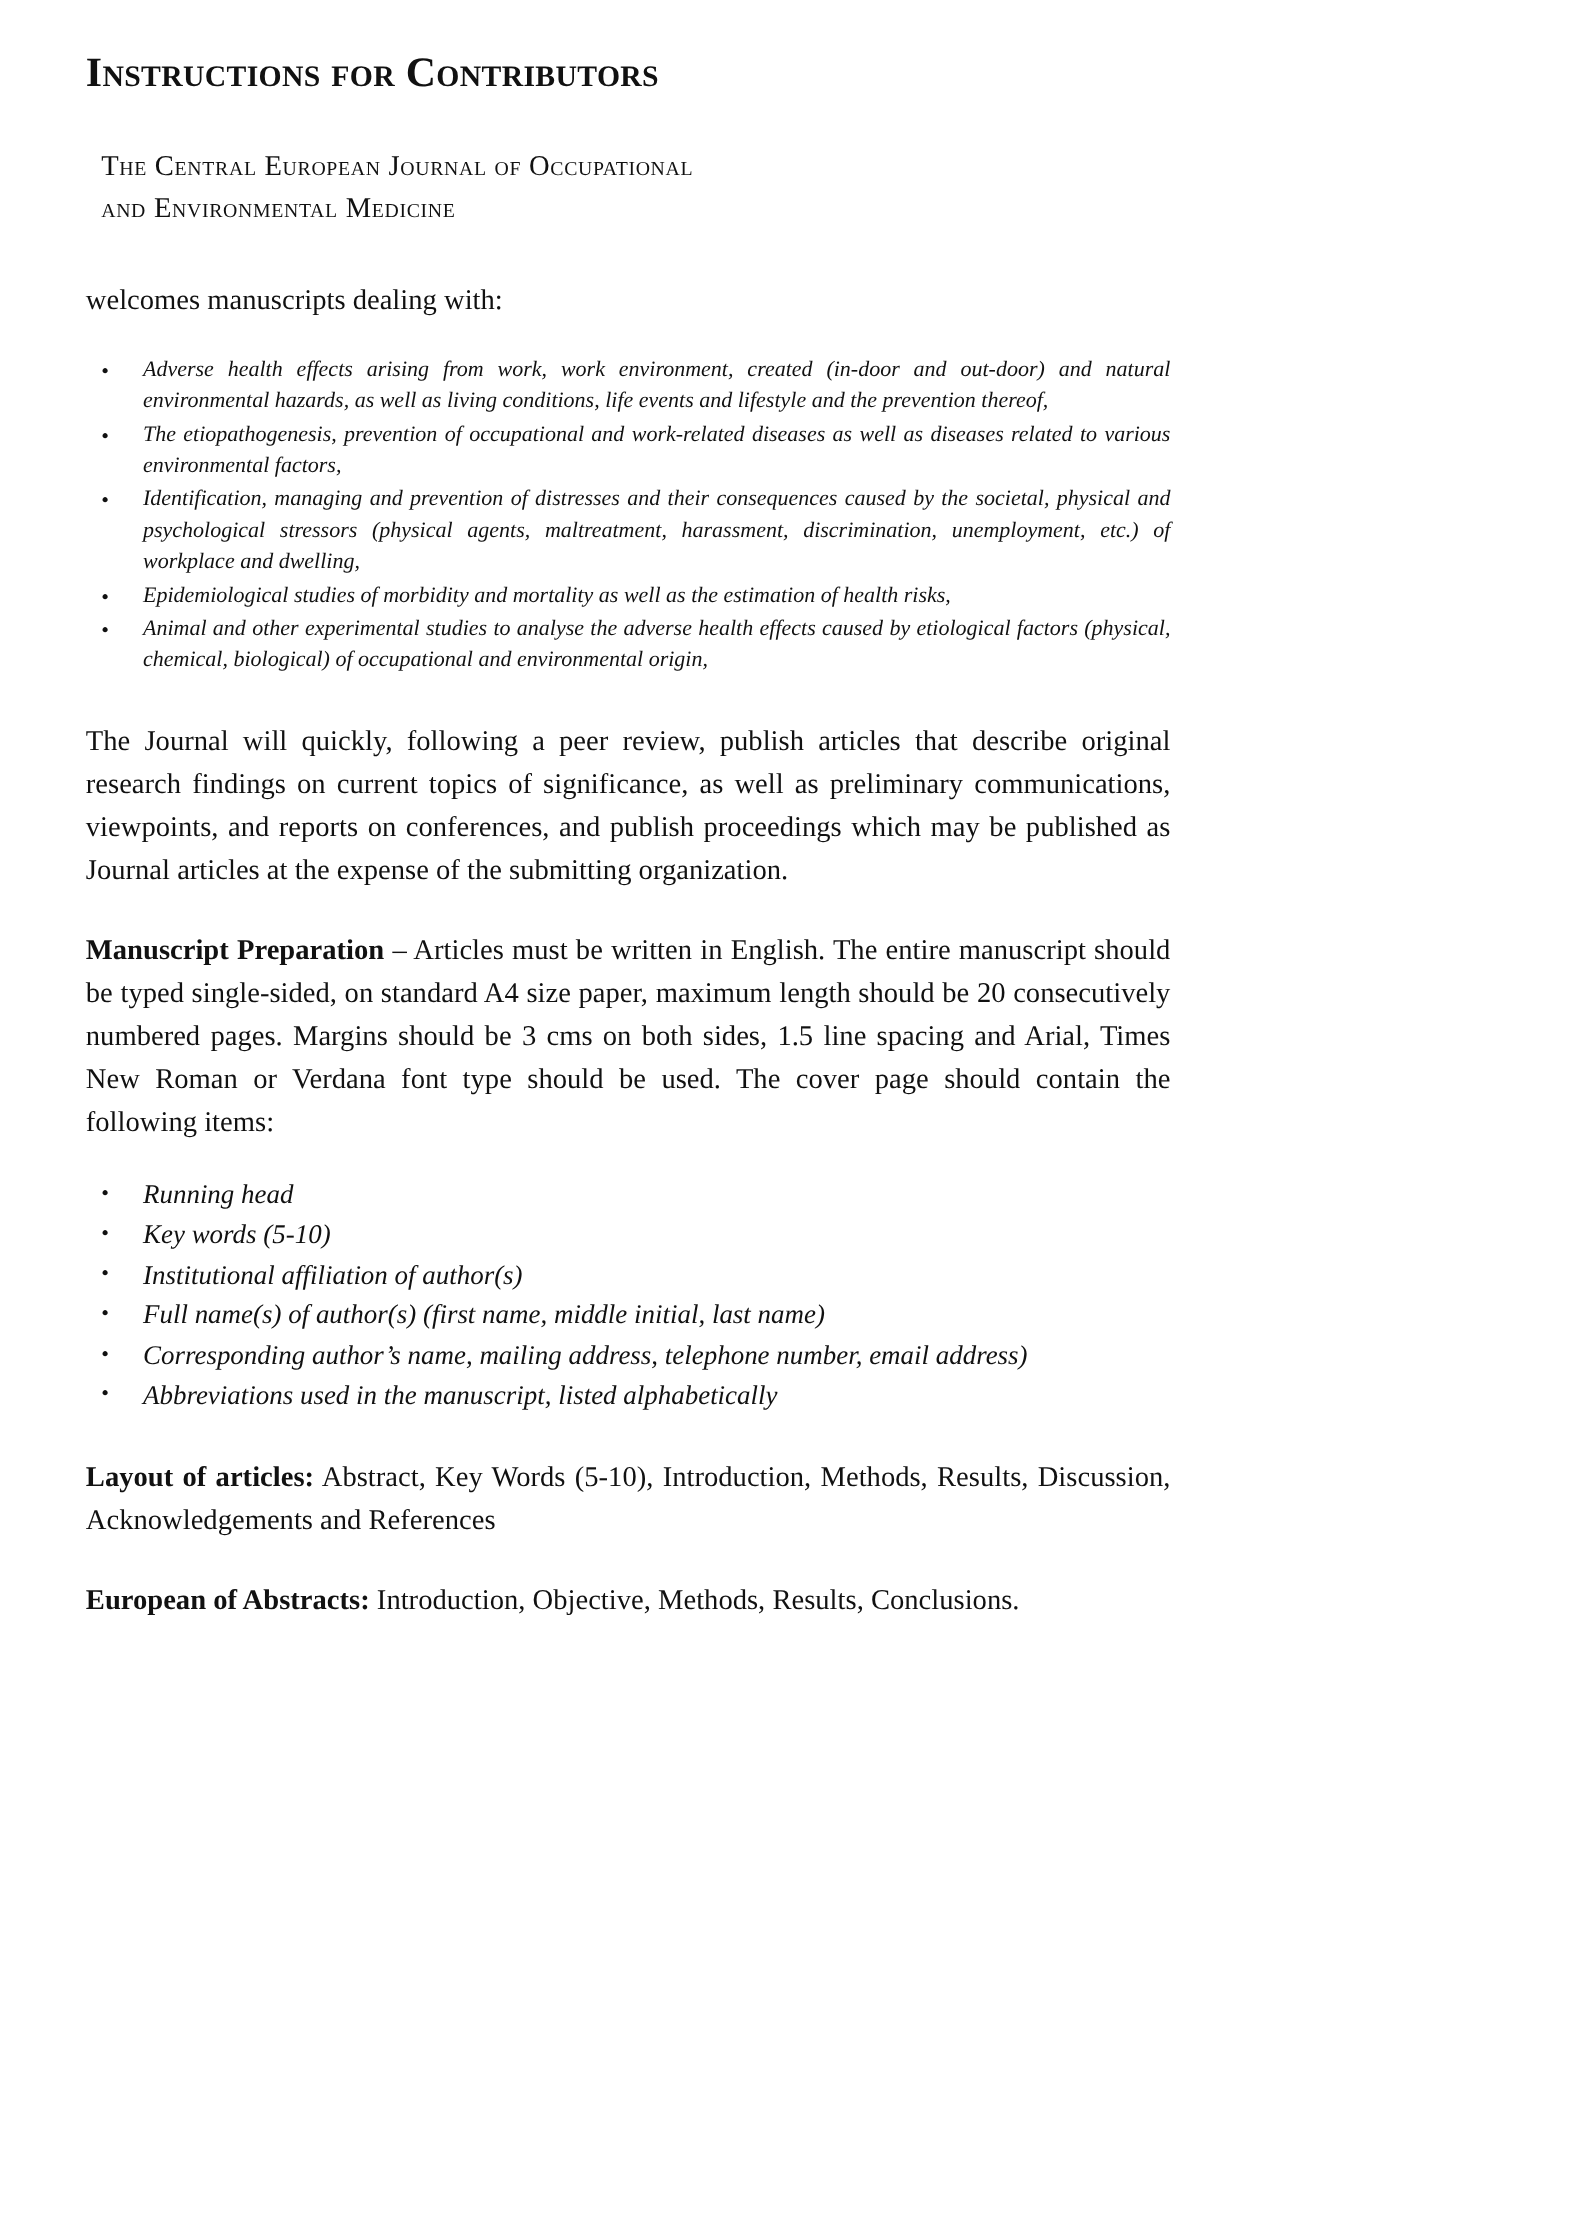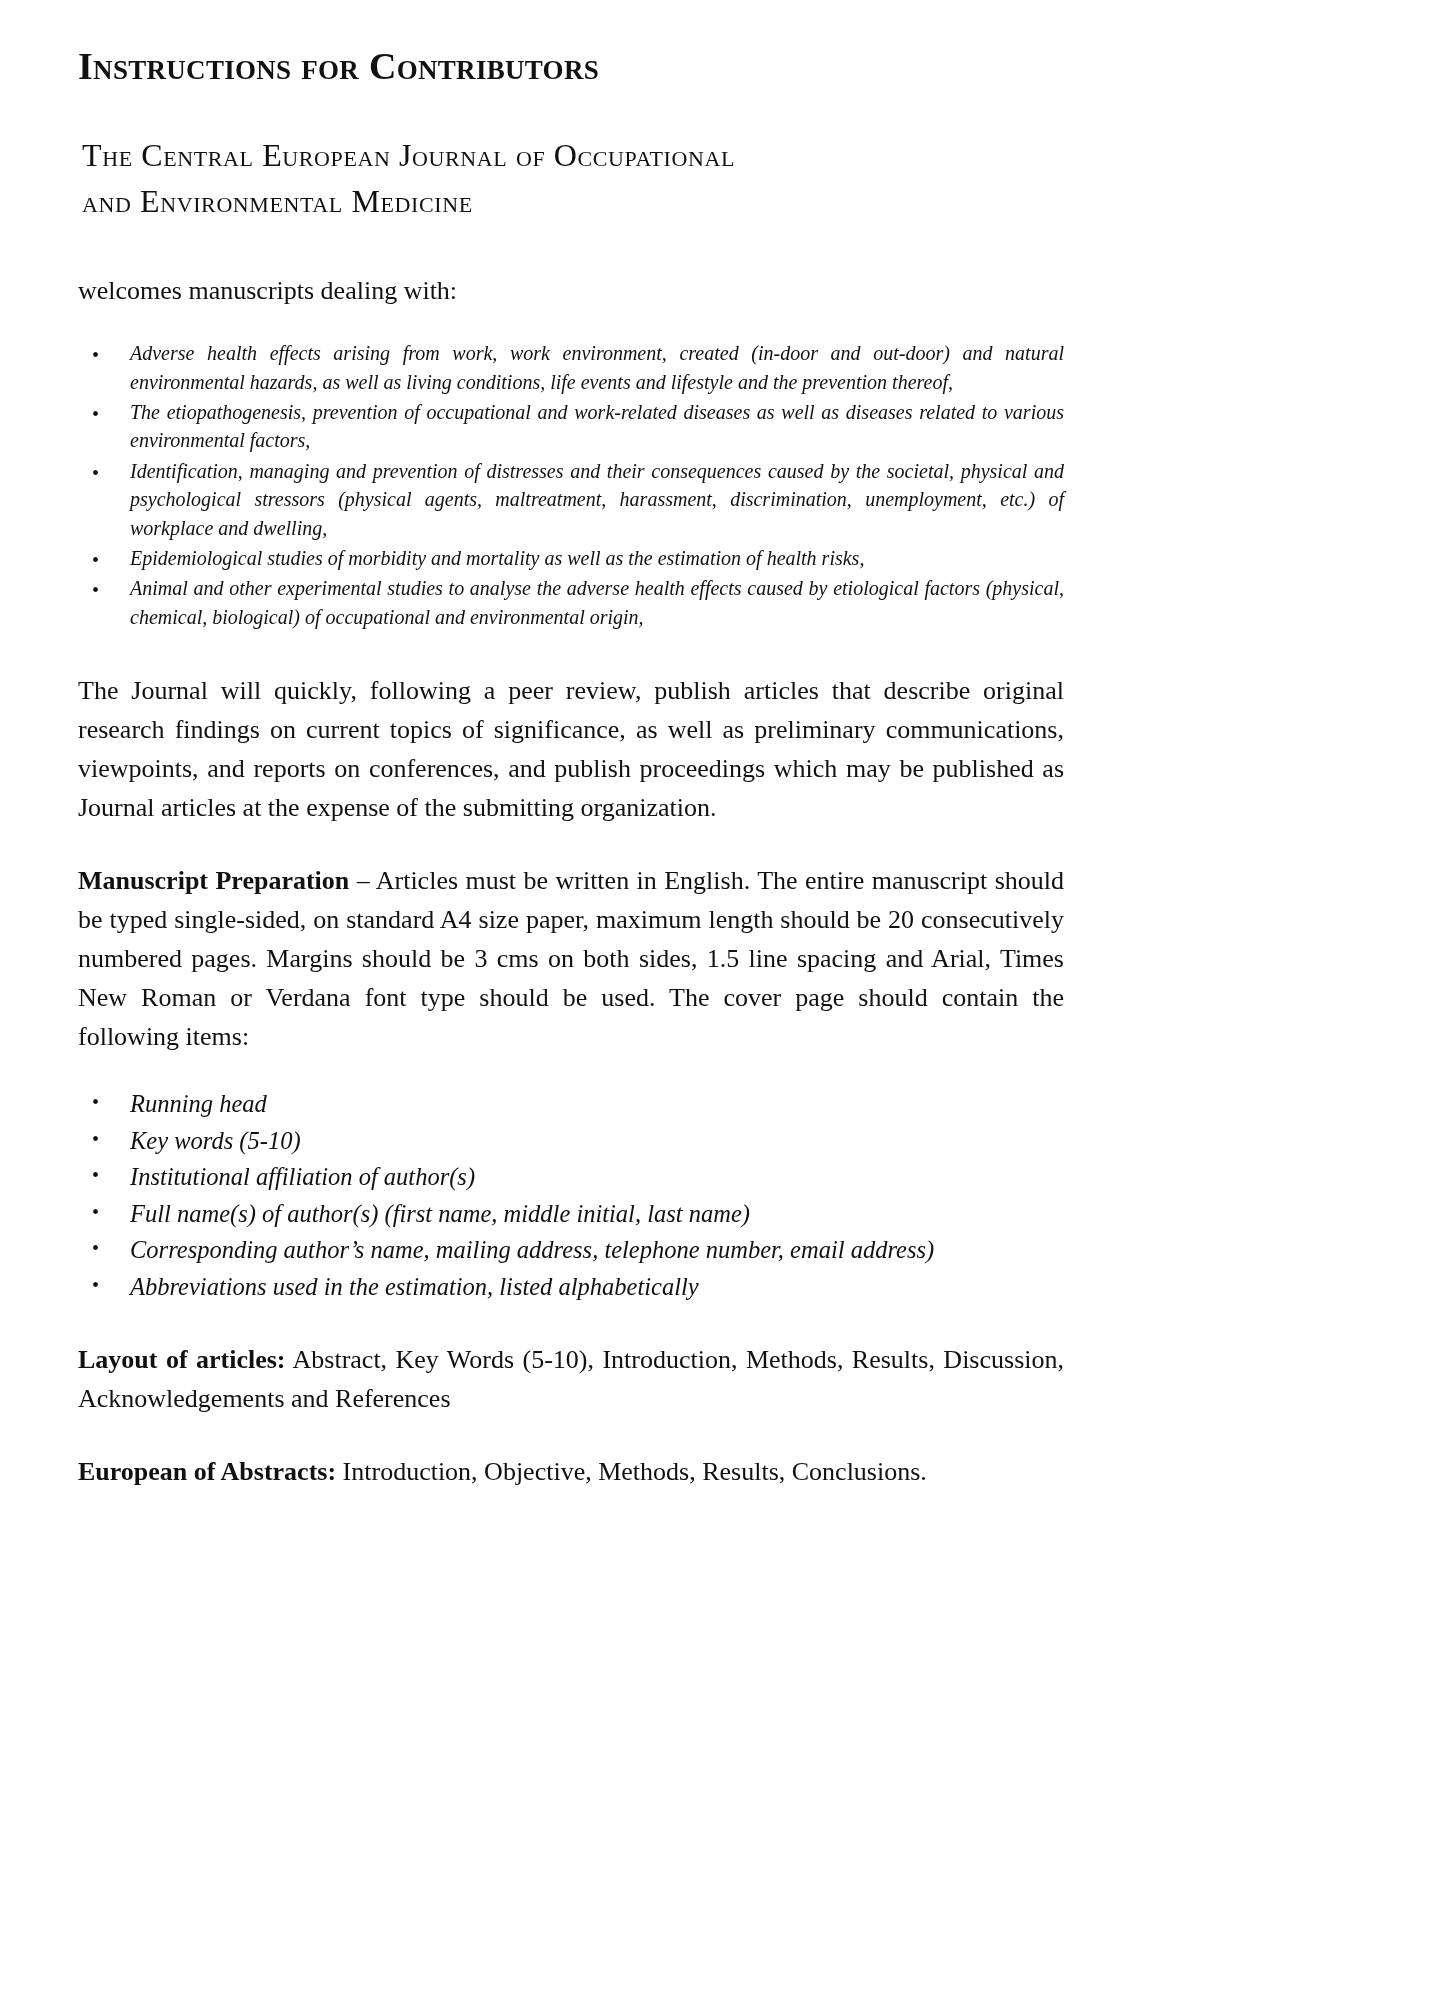--- a/index.html
+++ b/index.html
@@ -22,24 +22,24 @@
   }
   .doc-title {
     font-size: 38px;
     font-weight: bold;
     letter-spacing: 0.3px;
     margin: 0 0 44px 0;
     font-variant: small-caps;
     text-transform: none;
   }
   .journal-name {
-    font-size: 32px;
+    font-size: 26px;
     letter-spacing: 0.6px;
     line-height: 1.45;
-    margin: 0 0 48px 4px;
+    margin: 0 0 48px 14px;
     font-variant: small-caps;
   }
   .journal-name .line {
     display: block;
   }
   .lead {
     font-size: 26px;
     margin: 0 0 30px 0;
     line-height: 1.4;
   }
@@ -128,21 +128,21 @@
   <p class="body-par tight">
     <span class="bold-lead">Manuscript Preparation</span><span> – Articles must be written in English. The entire manuscript should be typed single-sided, on standard A4 size paper, maximum length should be 20 consecutively numbered pages. Margins should be 3 cms on both sides, 1.5 line spacing and Arial, Times New Roman or Verdana font type should be used. The cover page should contain the following items:</span>
   </p>
 
   <ul class="cover-list">
     <li>Running head</li>
     <li>Key words (5-10)</li>
     <li>Institutional affiliation of author(s)</li>
     <li>Full name(s) of author(s) (first name, middle initial, last name)</li>
     <li>Corresponding author’s name, mailing address, telephone number, email address)</li>
-    <li>Abbreviations used in the estimation, listed alphabetically</li>
+    <li>Abbreviations used in the manuscript, listed alphabetically</li>
   </ul>
 
   <p class="body-par">
     <span class="bold-lead">Layout of articles:</span><span> Abstract, Key Words (5-10), Introduction, Methods, Results, Discussion, Acknowledgements and References</span>
   </p>
 
   <p class="body-par">
     <span class="bold-lead">European of Abstracts:</span><span> Introduction, Objective, Methods, Results, Conclusions.</span>
   </p>
 

